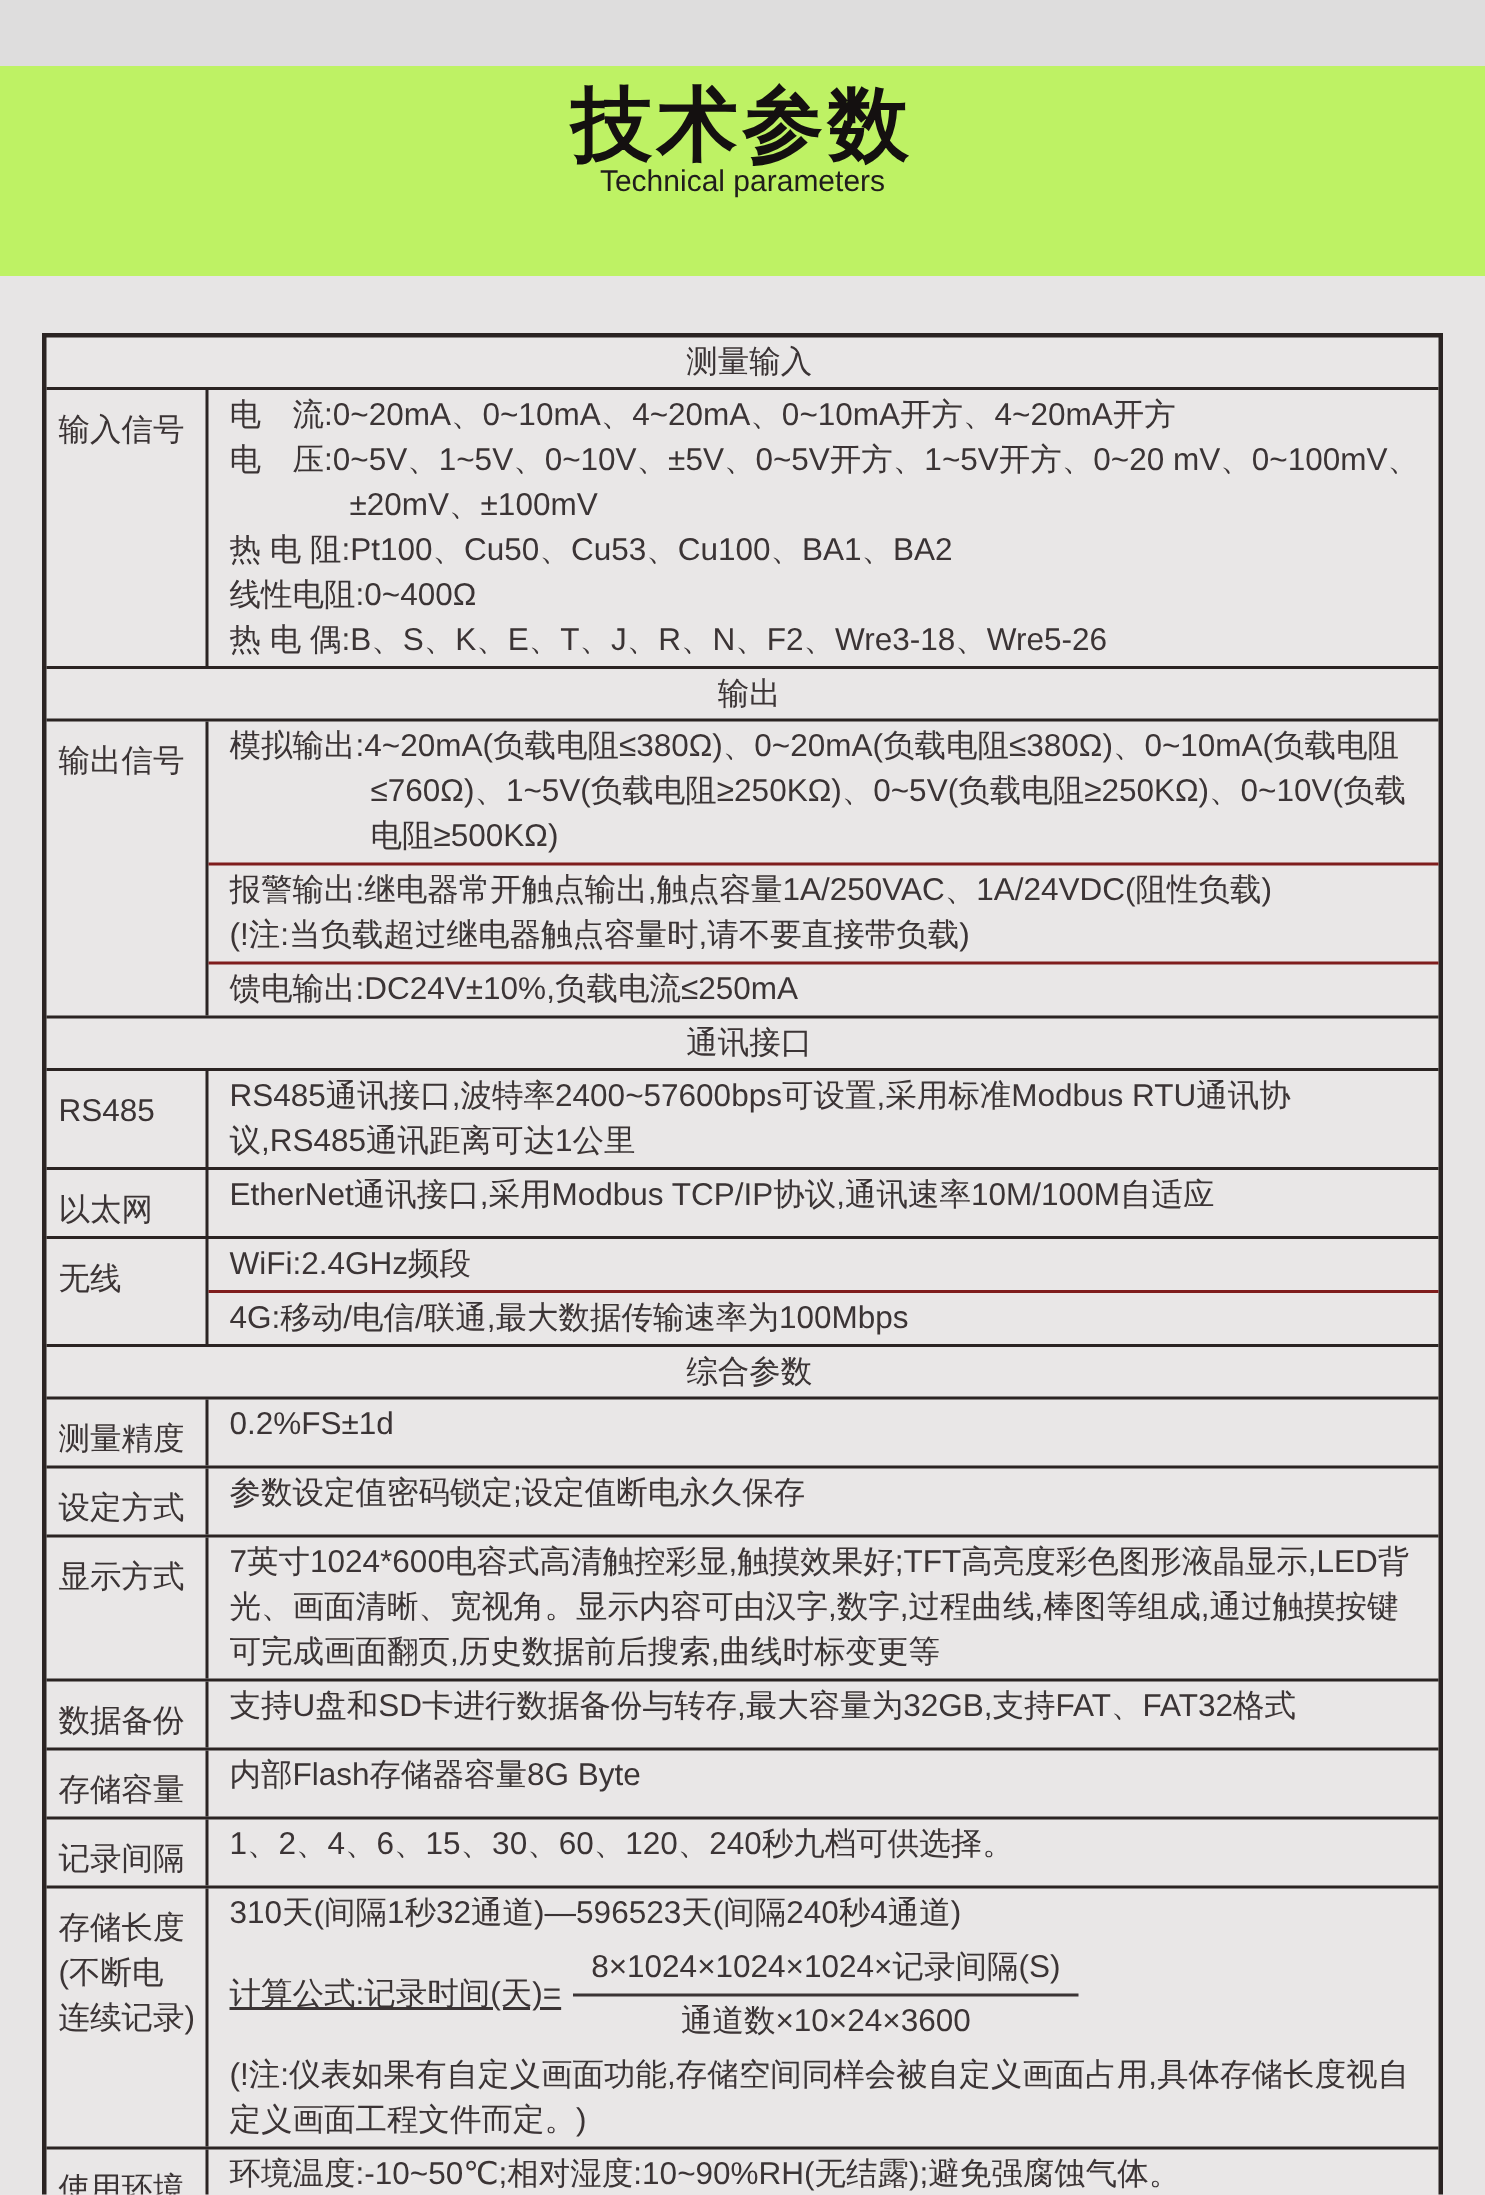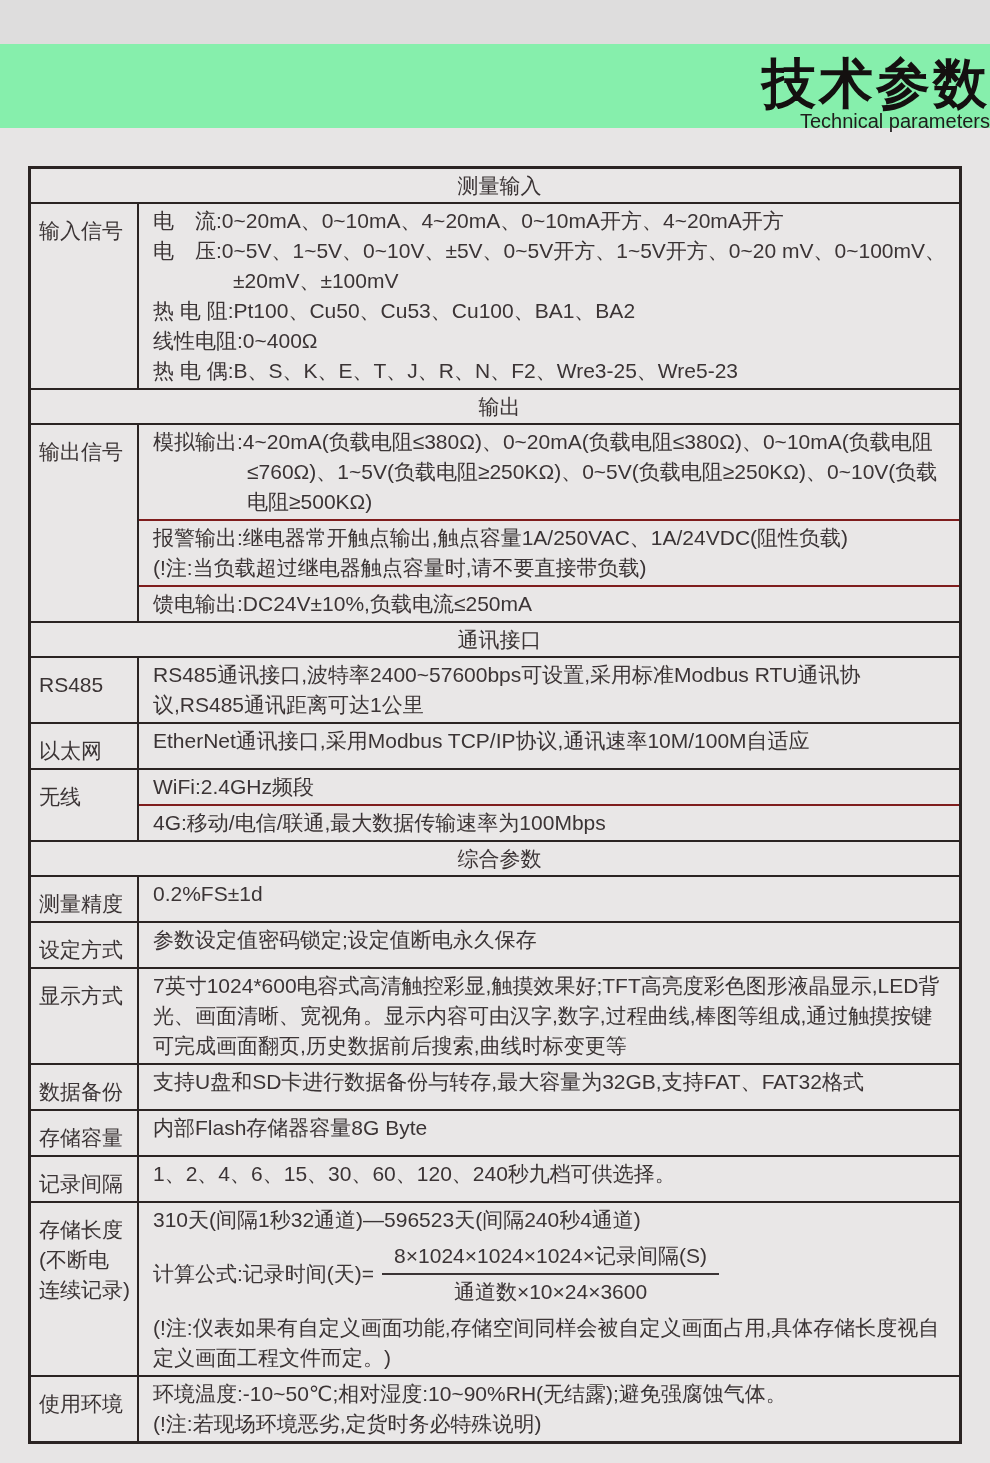--- a/index.html
+++ b/index.html
@@ -4,21 +4,21 @@
 <style>
   html,body{margin:0;padding:0;}
   body{
     width:990px;height:1463px;overflow:hidden;
     background:#e7e5e5;
     font-family:"Liberation Sans","DejaVu Sans",sans-serif;
     color:#3b3435;
     -webkit-font-smoothing:antialiased;
   }
   .top-strip{height:44px;background:#dedddd;}
-  .title-band{height:84px;background:#86efac;text-align:right;}
+  .title-band{height:140px;background:#bef264;text-align:center;}
   .title-band h1{
     margin:0;padding-top:10px;
     font-size:54px;line-height:58px;font-weight:900;
     letter-spacing:3px;color:#141010;
   }
   .title-band .subtitle{
     font-size:20px;line-height:22px;margin-top:-2px;color:#201c1c;
   }
   .spec-table{
     box-sizing:border-box;
@@ -34,21 +34,21 @@
     flex:0 0 108px;box-sizing:border-box;
     border-right:2px solid #2b2423;
     padding:12px 2px 2px 8px;
     line-height:30px;
   }
   .value-cell{flex:1;display:flex;flex-direction:column;min-width:0;}
   .sub-cell{border-top:2px solid #7f1d1d;padding:2px 8px 2px 14px;}
   .sub-cell:first-child{border-top:none;}
   .line{line-height:30px;}
   .formula{display:flex;align-items:center;margin:5px 0;}
-  .formula .prefix{line-height:30px;margin-right:8px;white-space:nowrap;}
+  .formula .prefix{line-height:30px;margin-right:8px;white-space:nowrap;text-decoration:underline;}
   .frac{display:inline-block;text-align:center;}
   .frac .num{display:block;border-bottom:2px solid #3b3435;padding:2px 12px 3px;line-height:28px;}
   .frac .den{display:block;padding:3px 12px 2px;line-height:28px;}
 </style>
 </head>
 <body>
 
 <div class="page">
   <div class="top-strip"></div>
   <div class="title-band">
@@ -60,21 +60,21 @@
       <div class="row item-row">
         <div class="label-cell">
           <div class="line">输入信号</div>
         </div>
         <div class="value-cell">
           <div class="sub-cell">
             <div class="line">电　流:0~20mA、0~10mA、4~20mA、0~10mA开方、4~20mA开方</div>
             <div class="line" style="padding-left: 80px; text-indent: -80px;">电　压:0~5V、1~5V、0~10V、±5V、0~5V开方、1~5V开方、0~20 mV、0~100mV、±20mV、±100mV</div>
             <div class="line">热 电 阻:Pt100、Cu50、Cu53、Cu100、BA1、BA2</div>
             <div class="line">线性电阻:0~400Ω</div>
-            <div class="line">热 电 偶:B、S、K、E、T、J、R、N、F2、Wre3-25、Wre5-23</div>
+            <div class="line">热 电 偶:B、S、K、E、T、J、R、N、F2、Wre3-18、Wre5-26</div>
           </div>
         </div>
       </div>
       <div class="row section-row">输出</div>
       <div class="row item-row">
         <div class="label-cell">
           <div class="line">输出信号</div>
         </div>
         <div class="value-cell">
           <div class="sub-cell">

